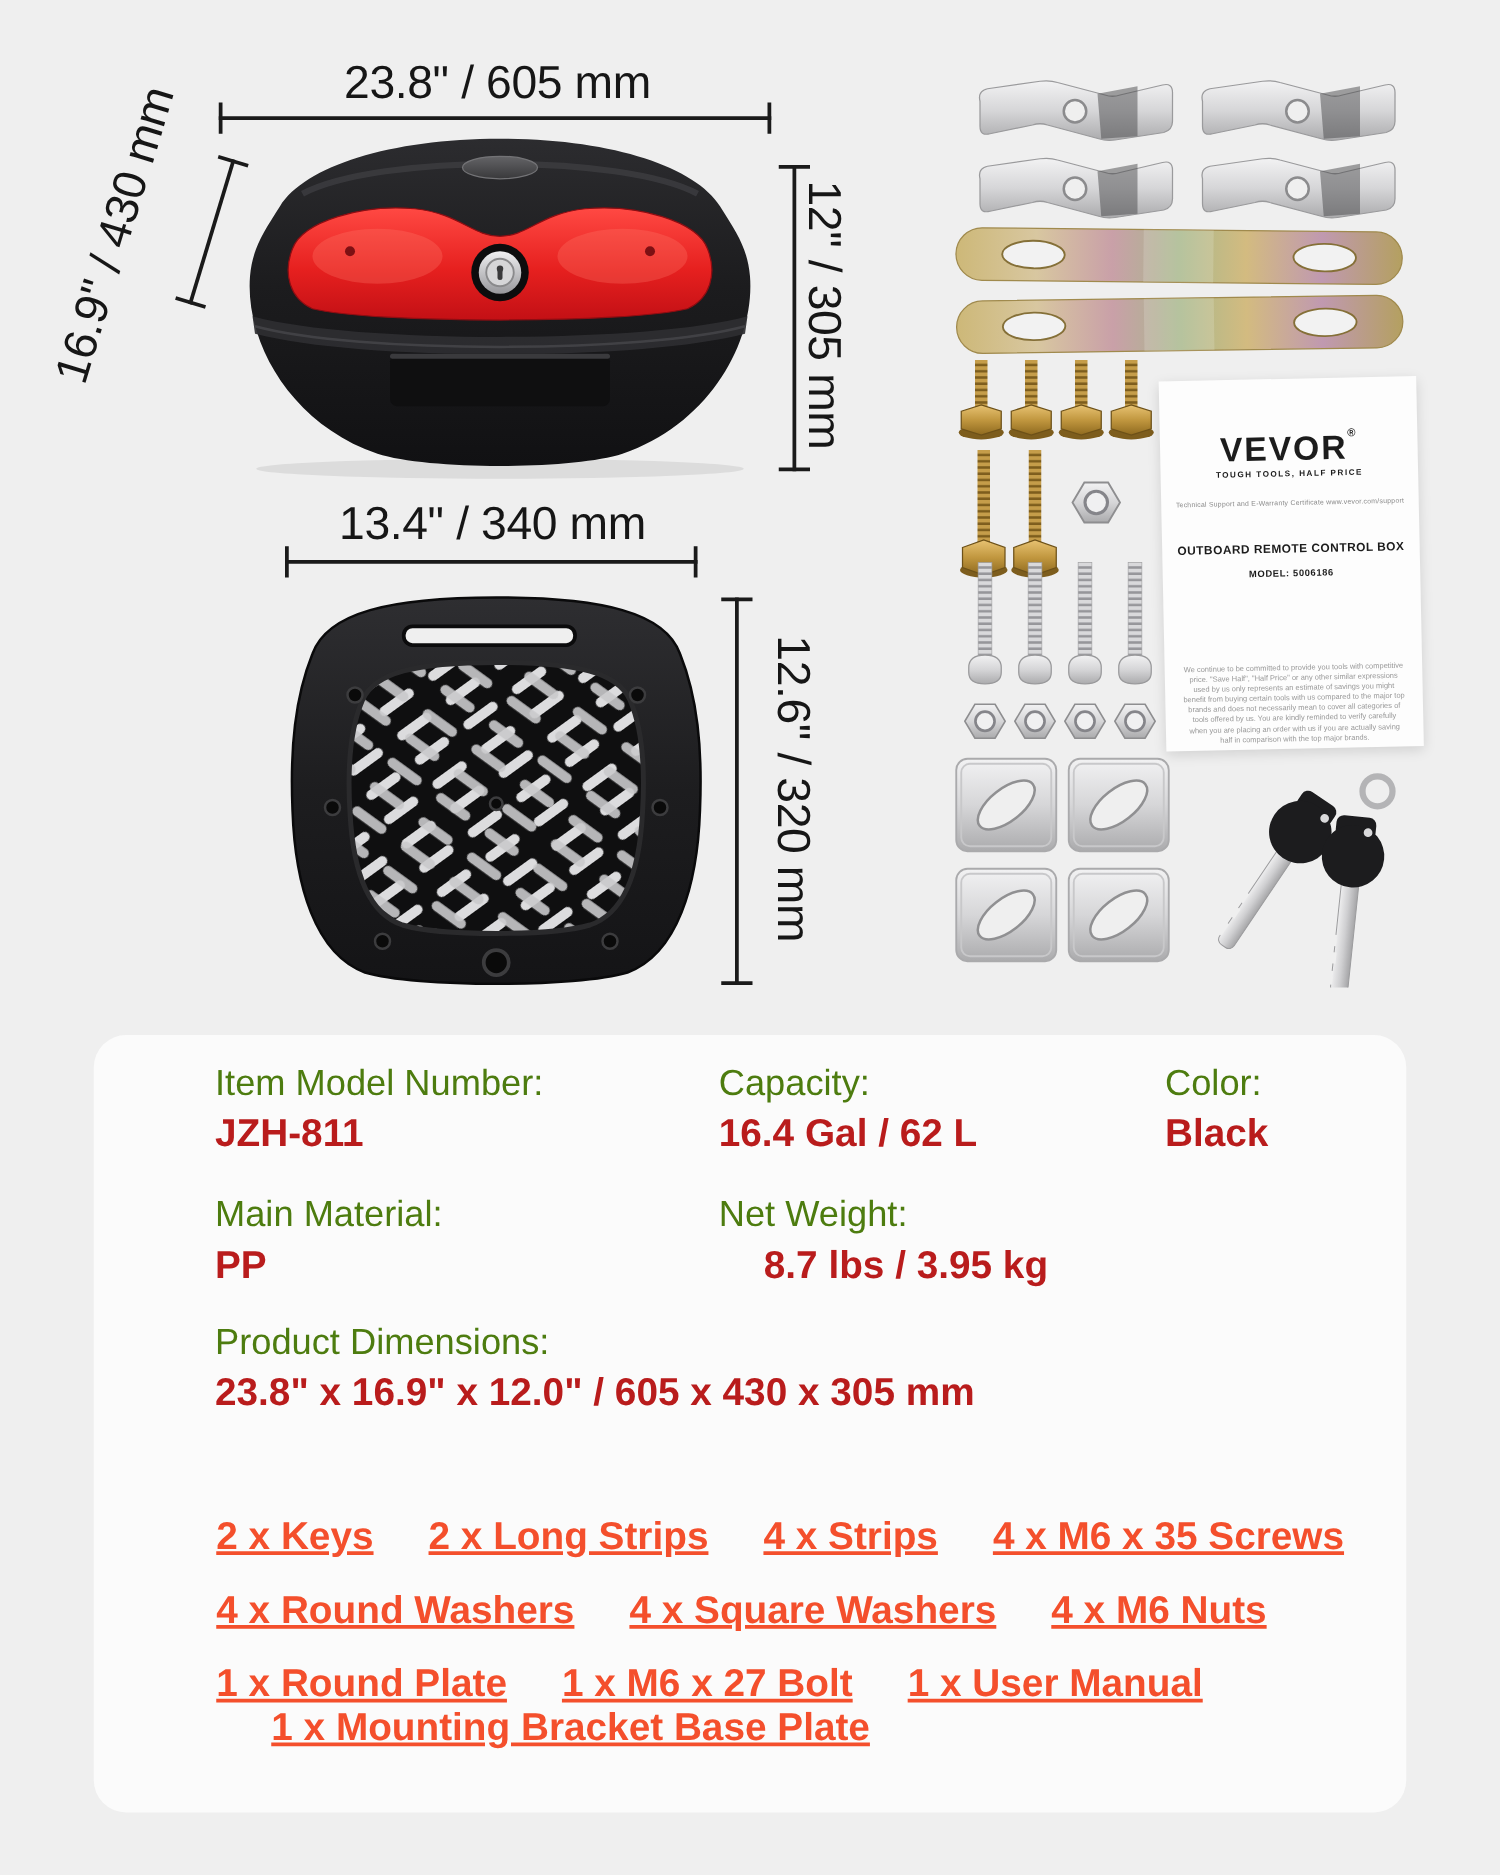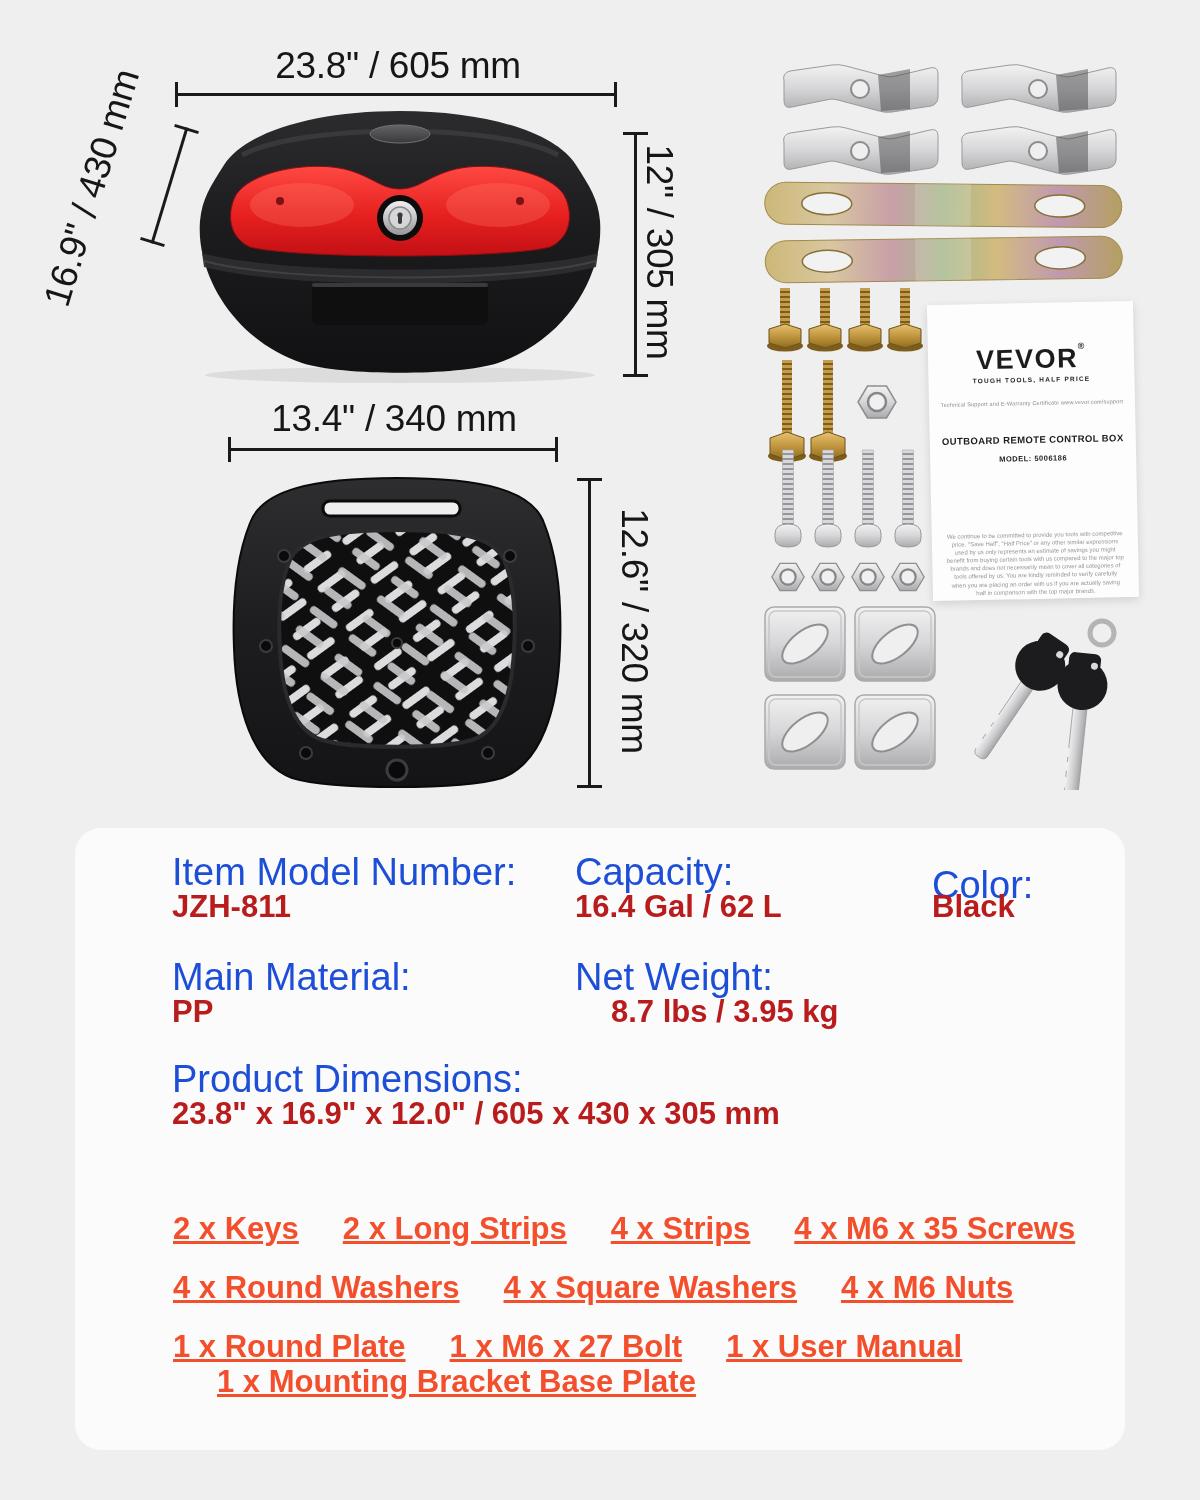--- a/index.html
+++ b/index.html
@@ -27,21 +27,21 @@
   .manual .logo{margin-top:40px;font-size:27px;font-weight:700;letter-spacing:1.5px;line-height:1;}
   .manual .logo sup{font-size:9px;vertical-align:18px;}
   .manual .tagline{margin-top:3px;font-size:6.5px;font-weight:700;letter-spacing:1.2px;}
   .manual .support{margin-top:17px;font-size:5.5px;color:#8a8a8a;letter-spacing:.2px;}
   .manual .mtitle{margin-top:28px;font-size:9.5px;font-weight:700;letter-spacing:.4px;}
   .manual .mmodel{margin-top:9px;font-size:7.5px;font-weight:600;letter-spacing:.5px;}
   .manual .fineprint{margin:68px 14px 0 14px;font-size:6px;line-height:1.35;color:#999;text-align:center;}
 
   
   .panel{position:absolute;left:75px;top:828px;width:1050px;height:622px;background:#fbfbfb;border-radius:26px;}
-  .spec-label{position:absolute;font-size:38px;color:#1d4ed8;white-space:nowrap;}
+  .spec-label{position:absolute;font-size:29px;color:#4d7c0f;white-space:nowrap;}
   .spec-value{position:absolute;font-size:31px;font-weight:700;color:#b91c1c;white-space:nowrap;}
   .kit-line{position:absolute;left:98px;display:flex;gap:44px;font-size:31px;font-weight:700;color:#f44f2c;white-space:nowrap;text-decoration:underline;}
 </style>
 </head>
 <body>
 
 <div class="page">
 
   <div class="dim-label" style="left:398px;top:66px;">23.8" / 605 mm</div>
   <div class="hline" style="left:175px;top:93px;width:442px;"></div>
@@ -266,21 +266,21 @@
     <div class="mtitle">OUTBOARD REMOTE CONTROL BOX</div>
     <div class="mmodel">MODEL: 5006186</div>
     <div class="fineprint">We continue to be committed to provide you tools with competitive price. "Save Half", "Half Price" or any other similar expressions used by us only represents an estimate of savings you might benefit from buying certain tools with us compared to the major top brands and does not necessarily mean to cover all categories of tools offered by us. You are kindly reminded to verify carefully when you are placing an order with us if you are actually saving half in comparison with the top major brands.</div>
   </div>
 
   <div class="panel">
     <div class="spec-label" style="left:97px;top:23px;">Item Model Number:</div>
     <div class="spec-value" style="left:97px;top:61px;">JZH-811</div>
     <div class="spec-label" style="left:500px;top:23px;">Capacity:</div>
     <div class="spec-value" style="left:500px;top:61px;">16.4 Gal / 62 L</div>
-    <div class="spec-label" style="left:857px;top:23px;margin-top:13px;">Color:</div>
+    <div class="spec-label" style="left:857px;top:23px;">Color:</div>
     <div class="spec-value" style="left:857px;top:61px;">Black</div>
 
     <div class="spec-label" style="left:97px;top:128px;">Main Material:</div>
     <div class="spec-value" style="left:97px;top:166px;">PP</div>
     <div class="spec-label" style="left:500px;top:128px;">Net Weight:</div>
     <div class="spec-value" style="left:500px;top:166px;margin-left:36px;">8.7 lbs / 3.95 kg</div>
 
     <div class="spec-label" style="left:97px;top:230px;">Product Dimensions:</div>
     <div class="spec-value" style="left:97px;top:268px;">23.8" x 16.9" x 12.0" / 605 x 430 x 305 mm</div>
 

